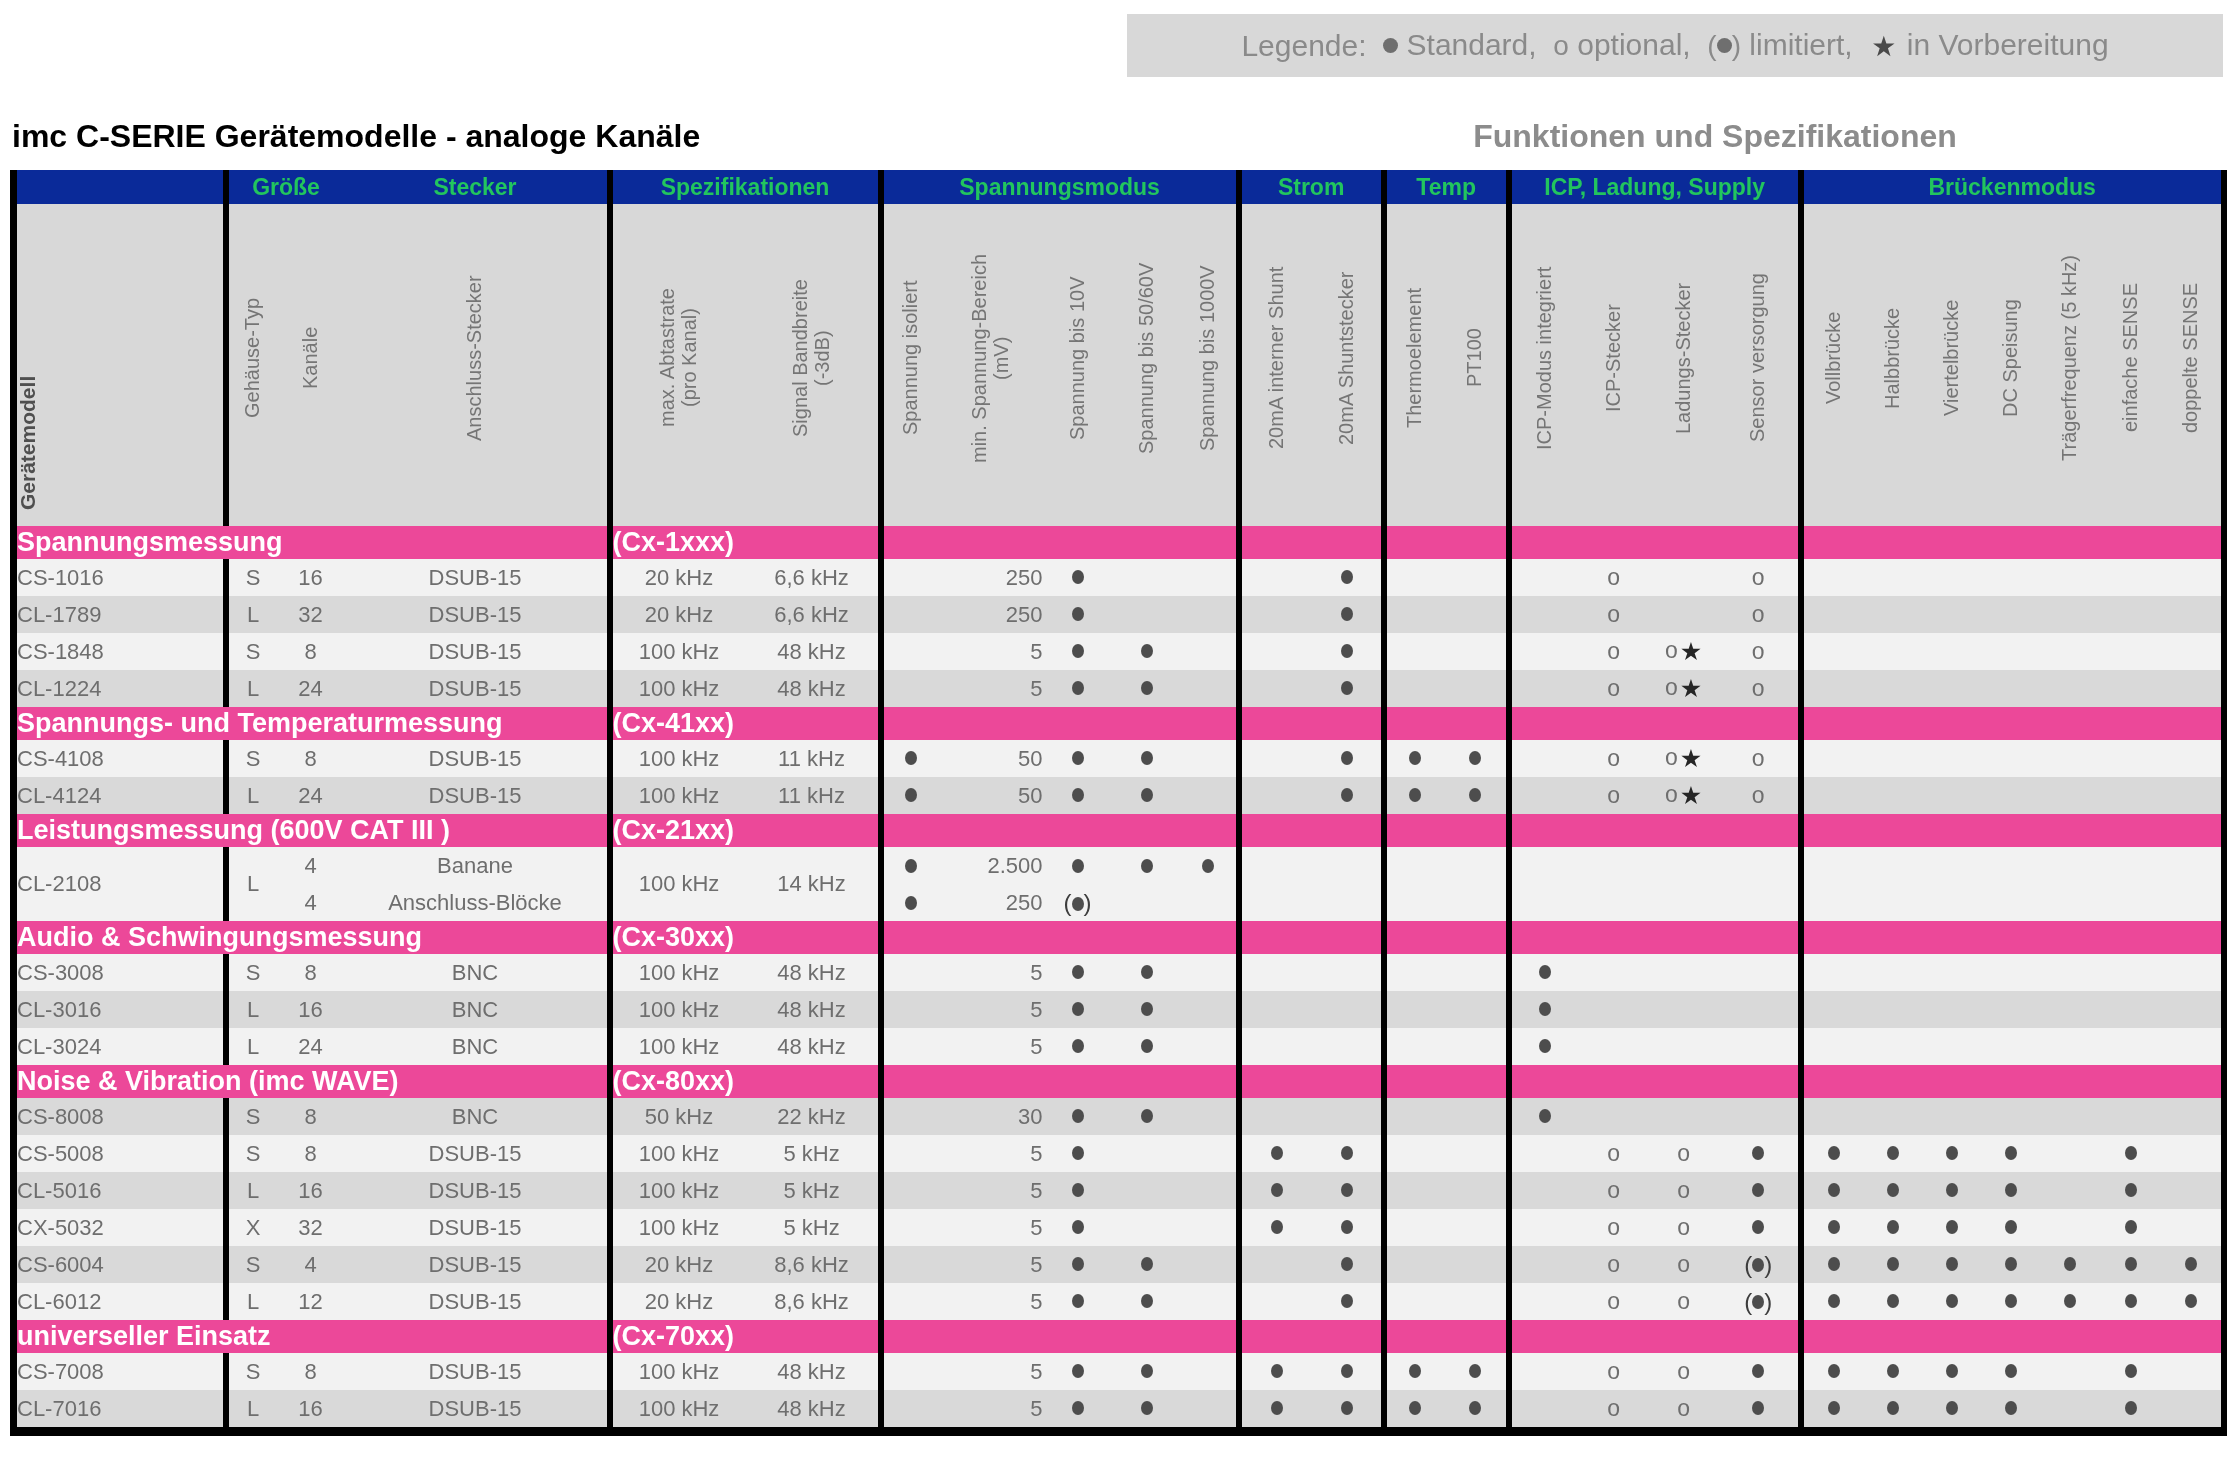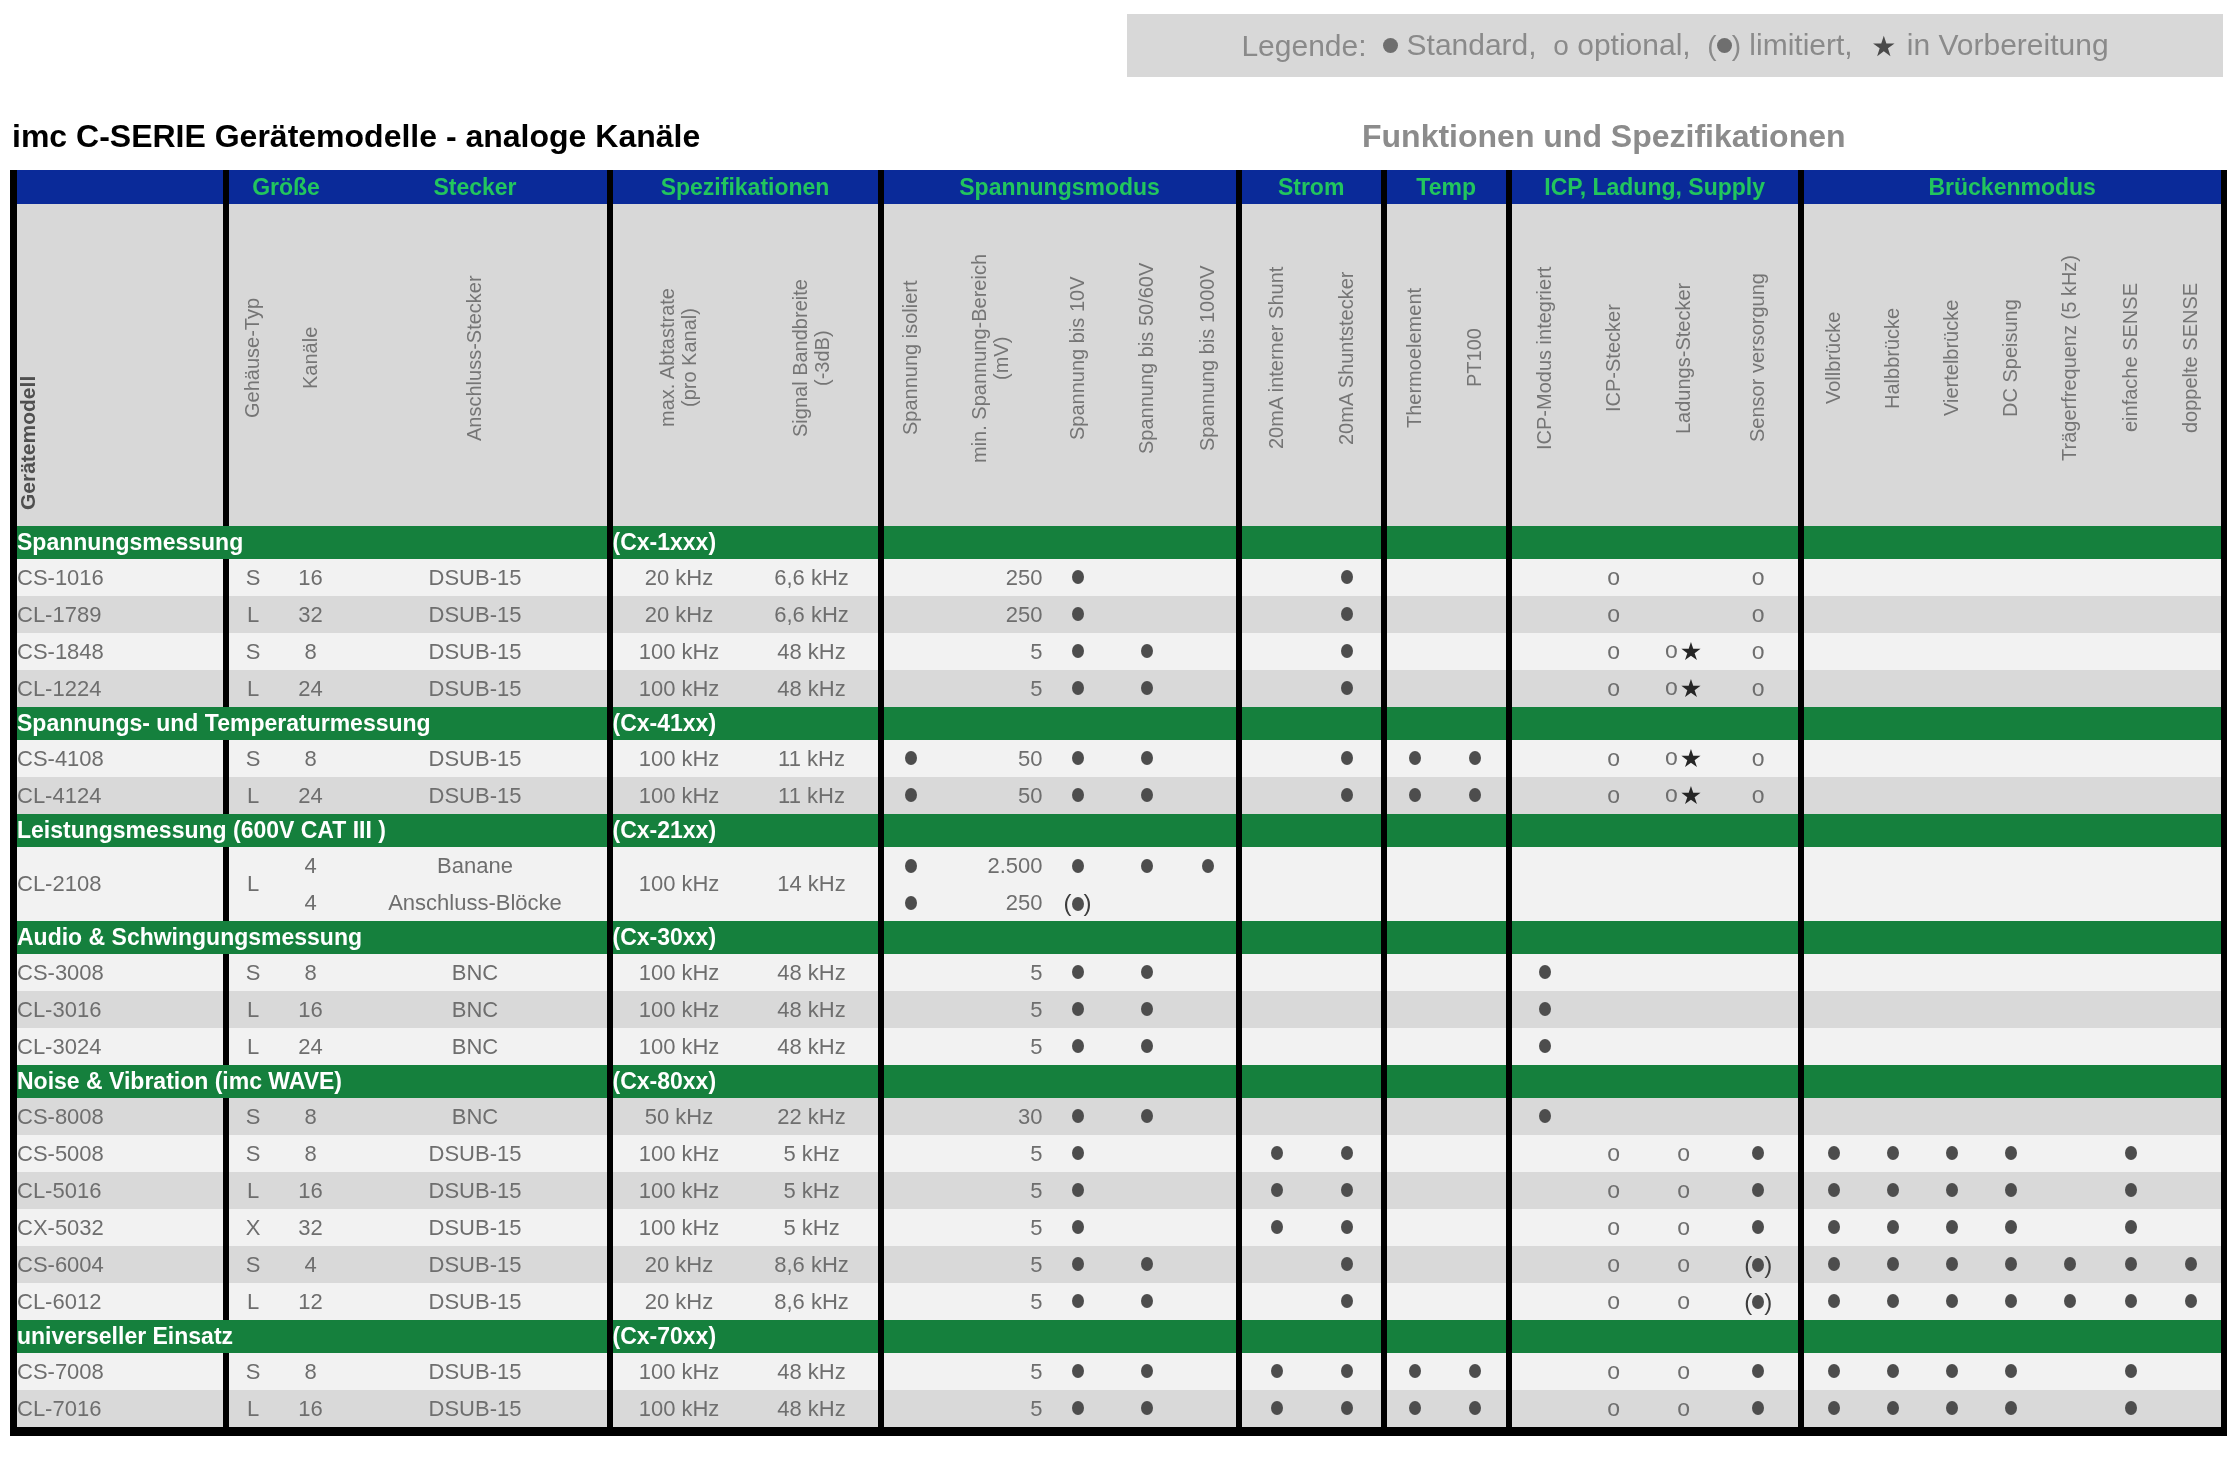--- a/index.html
+++ b/index.html
@@ -11,42 +11,42 @@
           background:#d8d8d8;color:#8a8a8a;font-size:30px;
           display:flex;align-items:center;justify-content:center;white-space:pre;}
   .legend .og{font-size:28px;color:#8a8a8a;}
   .legend .pareng{font-size:28px;color:#8a8a8a;}
   .legend .starg{font-size:28px;color:#4a4a4a;margin:0 2px;}
   .legend .dotg{width:15px;height:15px;background:#6f6f6f;}
 
   
   .title-left{position:absolute;left:12px;top:118px;margin:0;
               font-size:32px;font-weight:bold;color:#000;}
-  .title-right{position:absolute;left:1362px;top:118px;margin:0;width:560px;
-               text-align:left;font-size:32px;font-weight:bold;color:#8c8c8c;}
+  .title-right{position:absolute;left:1435px;top:118px;margin:0;width:560px;
+               text-align:center;font-size:32px;font-weight:bold;color:#8c8c8c;}
 
   
   table.spec{position:absolute;left:10px;top:170px;width:2212px;
              border-collapse:collapse;table-layout:fixed;
              border:solid #000;border-width:0 6px 9px 7px;}
   table.spec td{padding:0;overflow:hidden;}
 
   tr.grp td{height:34px;background:#0a2a99;color:#22c55e;font-weight:bold;
             font-size:23px;text-align:center;vertical-align:middle;}
   td.gs{border-left:6px solid #000;}
 
   td.vh{height:322px;background:#d8d8d8;vertical-align:bottom;text-align:center;}
   td.vh-first{text-align:left;padding-left:20px;}
   .vtxt{display:inline-block;writing-mode:vertical-rl;transform:rotate(180deg);
         white-space:pre-line;font-size:20px;line-height:1.08;color:#757575;
         box-sizing:border-box;height:316px;padding-top:12px;}
   .vtxt-model{font-weight:bold;color:#4f4f4f;font-size:21px;}
 
-  tr.sec td{height:33px;background:#15803d;color:#fff;font-weight:bold;
-            font-size:23px;vertical-align:middle;}
+  tr.sec td{height:33px;background:#ec4899;color:#fff;font-weight:bold;
+            font-size:27px;vertical-align:middle;}
   td.sec-name{text-align:left;padding-left:12px;}
   td.sec-code{text-align:left;padding-left:10px;}
 
   tr.row td{height:37px;font-size:22px;color:#6e6e6e;vertical-align:middle;}
   tr.row.dbl td{height:74px;}
   tr.light td{background:#f2f2f2;}
   tr.dark td{background:#d9d9d9;}
   td.c{text-align:center;}
   td.r{text-align:right;padding-right:6px;}
   td.c-model{text-align:left;padding-left:12px;}

